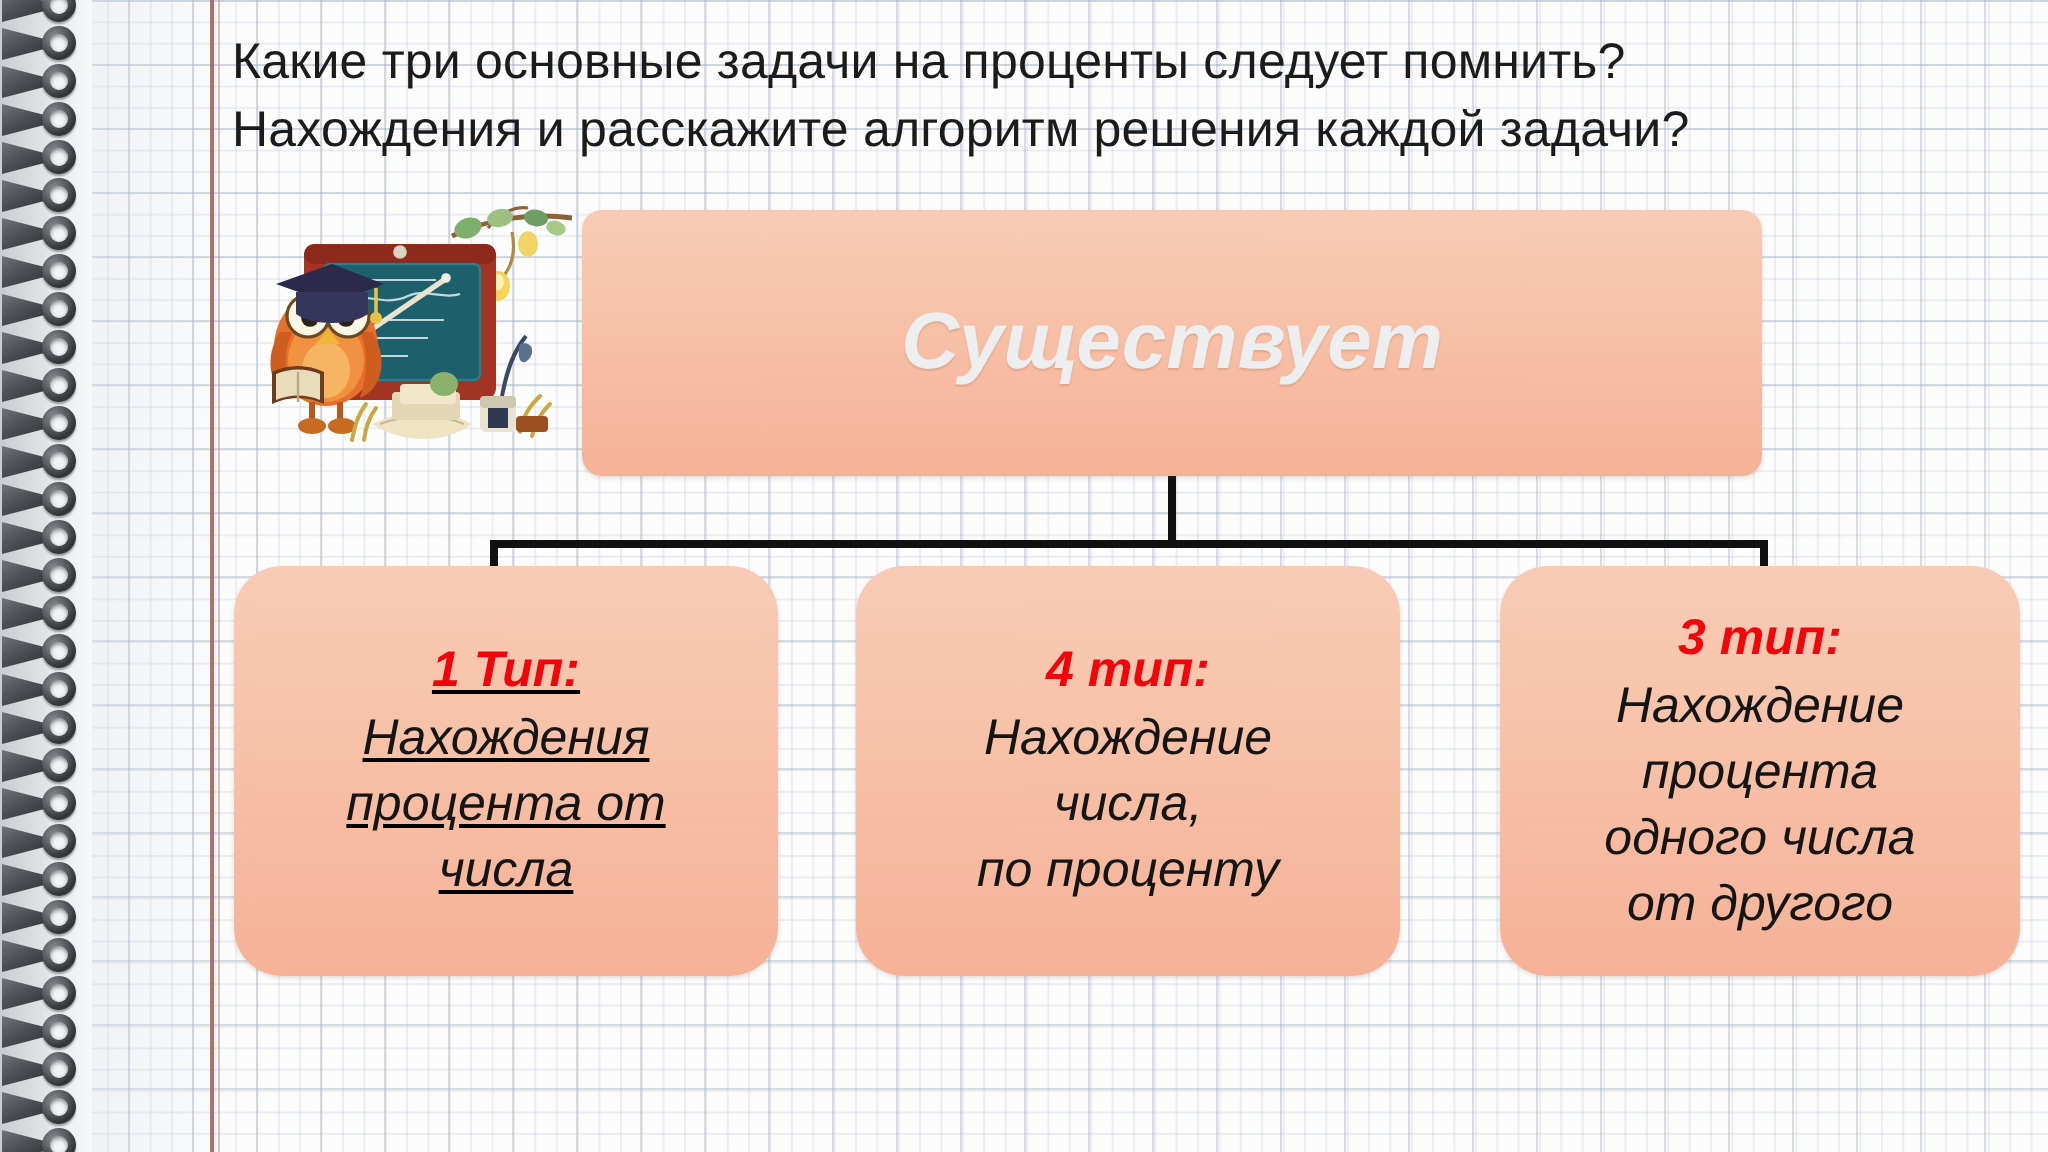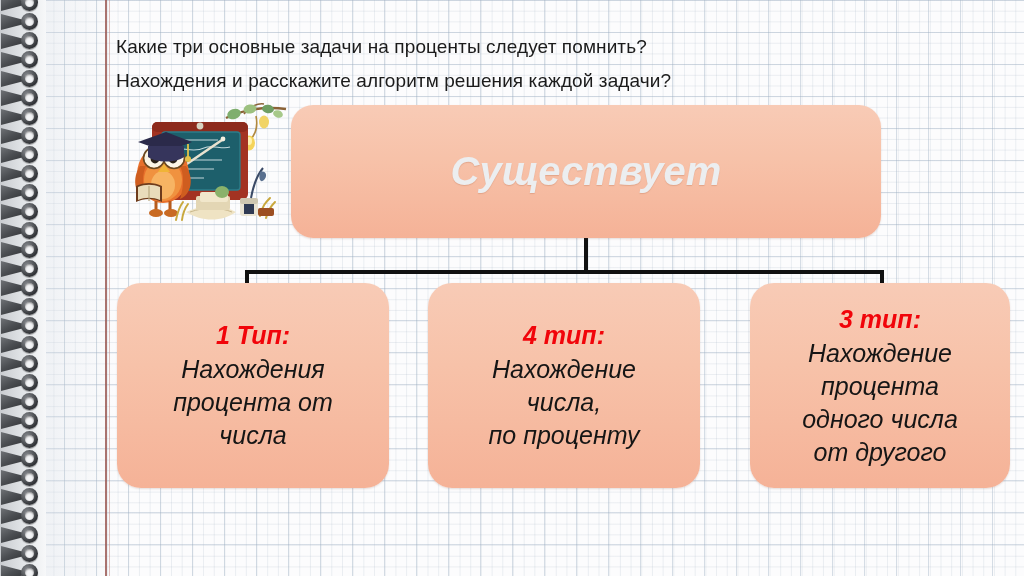--- a/index.html
+++ b/index.html
@@ -92,24 +92,24 @@
     left: 109px; top: 0;
     width: 1px; height: 576px;
     background: #c98f8a;
     opacity: 0.55;
   }
 
   
   .heading {
     position: absolute;
     left: 116px;
-    top: 30px;
+    top: 14px;
     width: 890px;
     color: #1b1b1b;
-    font-size: 19px;
+    font-size: 25px;
     line-height: 34px;
     font-weight: 400;
     letter-spacing: 0.1px;
     white-space: nowrap;
   }
 
   
   .owl {
     position: absolute;
     left: 118px;
@@ -131,34 +131,34 @@
     align-items: center;
     justify-content: center;
     text-align: center;
     box-sizing: border-box;
   }
   #main-box {
     left: 291px;
     top: 105px;
     width: 590px;
     height: 133px;
-    border-radius: 22px;
+    border-radius: 10px;
   }
   #main-box .mtext {
     color: #eceef0;
     font-size: 40px;
     line-height: 47px;
     font-weight: 700;
     font-style: italic;
     text-shadow: 0 1px 1px rgba(190,120,90,0.35);
     white-space: nowrap;
   }
 
   .type-box { top: 283px; height: 205px; }
-  #box-1 { left: 117px;  width: 272px; }
+  #box-1 { left: 117px;  width: 272px; text-decoration: underline; }
   #box-2 { left: 428px;  width: 272px; }
   #box-3 { left: 750px;  width: 260px; justify-content: center; }
 
   .type-inner { padding: 0 10px; }
   .type-title {
     color: #f1040a;
     font-size: 25px;
     font-weight: 700;
     font-style: italic;
     line-height: 32px;

